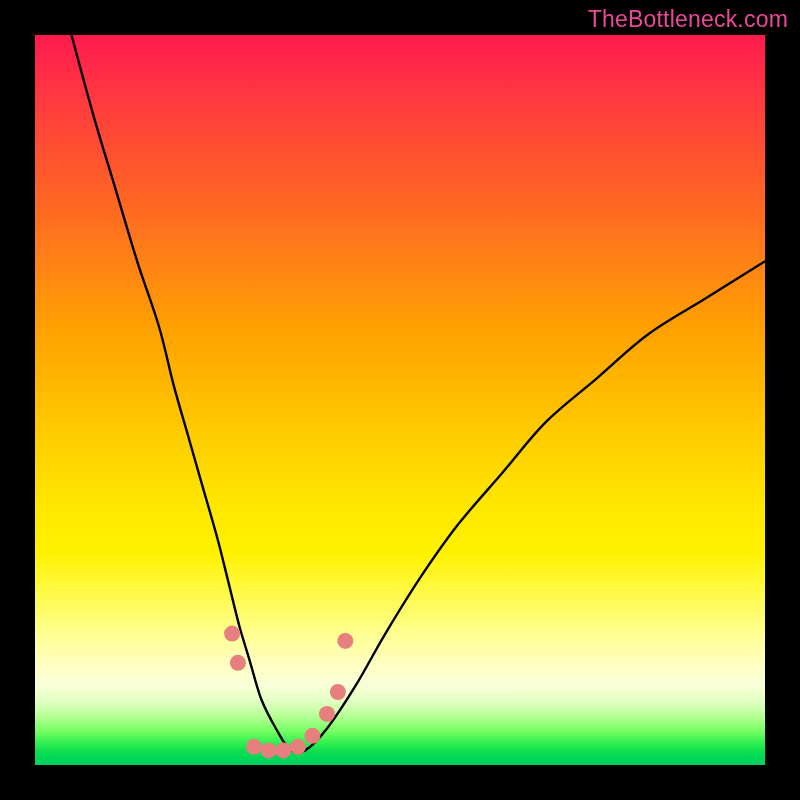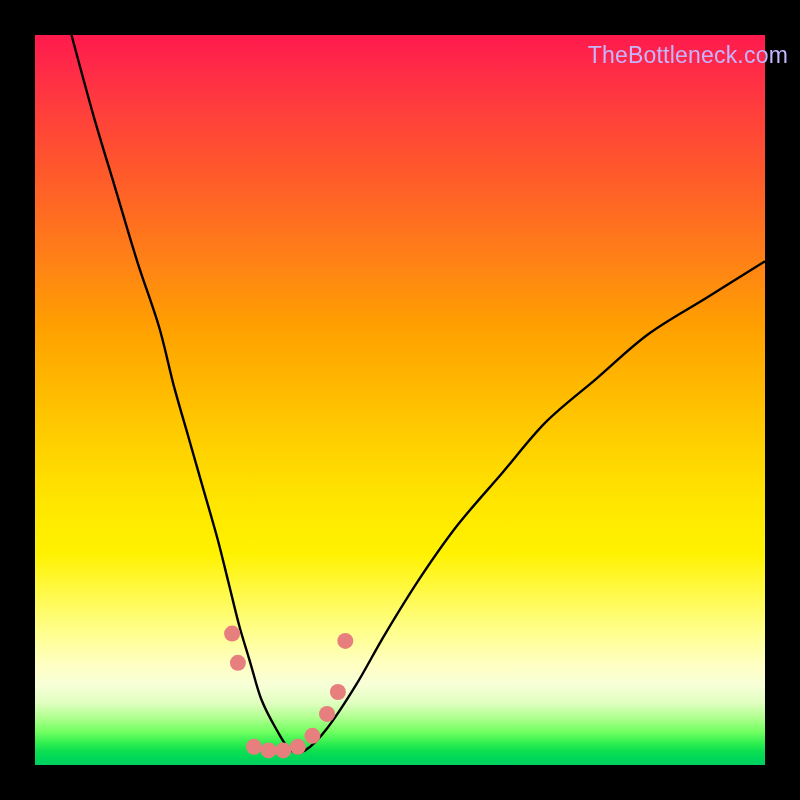--- a/index.html
+++ b/index.html
@@ -62,25 +62,24 @@
     position: absolute;
     top: 0;
     left: 0;
     width: 100%;
     height: 100%;
   }
   .watermark {
     position: absolute;
     top: 6px;
     right: 12px;
-    color: #c4b5fd;
+    color: #ec4899;
     font-size: 23px;
     font-weight: 500;
     letter-spacing: 0.2px;
-    margin-top: 36px;
   }
 </style>
 </head>
 <body>
 
 <div class="frame">
   <div class="plot-area">
     <div class="gradient"></div>
     <svg class="curve-svg" viewBox="0 0 730 730" preserveAspectRatio="none">
       <g>

